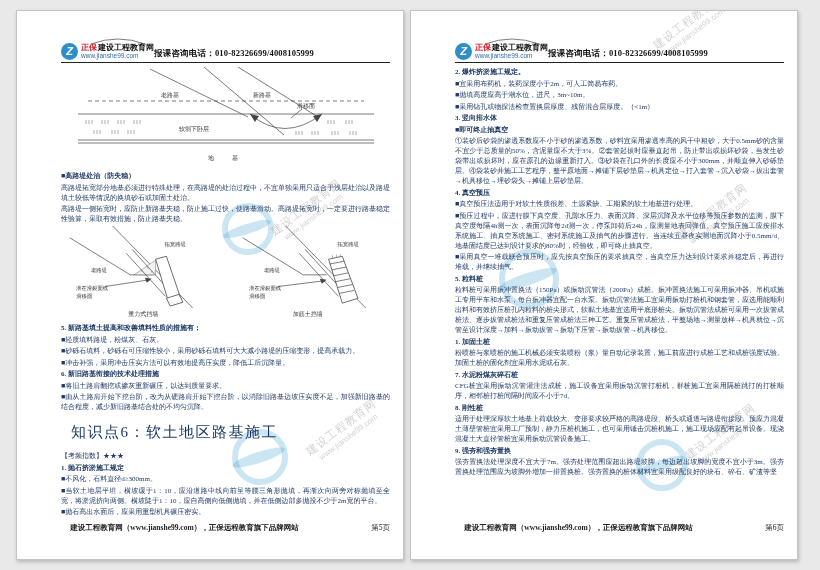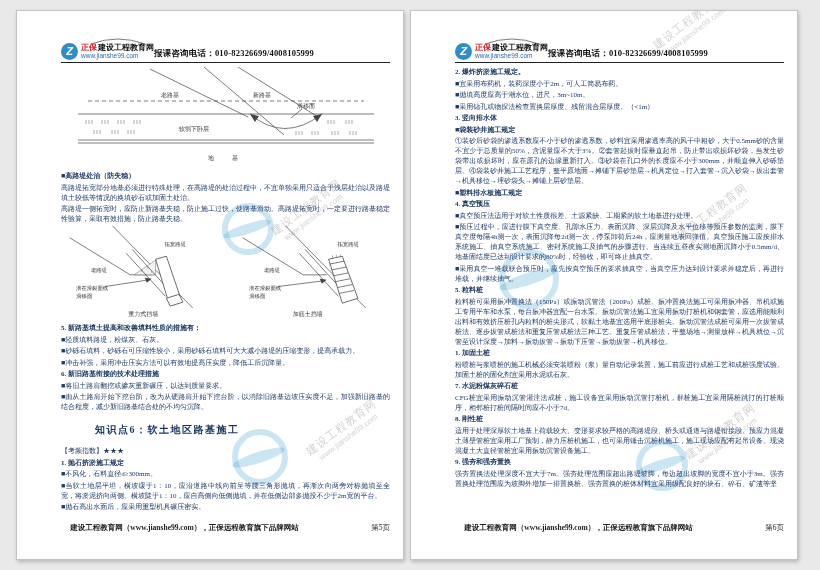--- a/index.html
+++ b/index.html
@@ -29,21 +29,21 @@
   .logo-txt { line-height:1; position:relative; }
   .logo-arc { position:absolute; left:8px; top:-6px; }
   .logo-line1 { font-size:8px; font-weight:bold; color:#111; white-space:nowrap; }
   .logo-line1 .red { color:#d2151e; margin-right:1px; }
   .logo-line2 { font-size:6.5px; color:#2d6da8; font-family:"Liberation Sans",sans-serif; margin-top:1.5px; }
   .phone { font-size:8.5px; font-weight:bold; color:#111; letter-spacing:.2px; white-space:nowrap; }
 
   
   .tx { margin:0 0 1.5px 0; font-size:7px; line-height:10px; color:#1f3a66; text-align:justify; }
   .bold { font-weight:bold; }
-  .kp-heading { font-size:10px; font-weight:bold; color:#16355f; margin:11px 0 9px 34px; letter-spacing:1.5px; }
+  .kp-heading { font-size:15px; font-weight:normal; color:#16355f; margin:11px 0 9px 10px; letter-spacing:1.5px; }
 
   
   .fig1wrap { text-align:center; margin:4px 0 4px 0; }
   .figrow { display:flex; justify-content:space-between; padding:0 4px; margin-top:2px; }
   .figcaps { display:flex; justify-content:space-around; font-size:6px; color:#333; margin:0 0 4px 0; }
   svg { display:block; }
   svg text { font-size:6px; fill:#333; font-family:"DejaVu Sans",sans-serif; }
   svg .lbl-sm { font-size:5.5px; }
   svg line, svg path, svg polyline { stroke:#444; stroke-width:0.7; fill:none; }
   svg .hatch { stroke:#777; stroke-width:0.6; }
@@ -226,23 +226,22 @@
         </div>
         <div class="phone">报课咨询电话：010-82326699/4008105999</div>
       </div>
 
       <div style="height:4px;"></div>
       <p class="tx bold">2. 爆炸挤淤施工规定。</p>
       <p class="tx">■宜采用布药机，装药深度小于2m，可人工简易布药。</p>
       <p class="tx">■抛填高度应高于潮水位，进尺，3m~10m。</p>
       <p class="tx">■采用钻孔或物探法检查置换层厚度、残留混合层厚度。（&lt;1m）</p>
       <p class="tx bold">3. 竖向排水体</p>
-      <p class="tx bold">■袋装砂井施工规定</p>
+      <p class="tx bold">■即可终止抽真空</p>
       <p class="tx">①装砂后砂袋的渗透系数应不小于砂的渗透系数，砂料宜采用渗透率高的风干中粗砂，大于0.5mm砂的含量不宜少于总质量的50%，含泥量应不大于3%。②套管起拔时应垂直起吊，防止带出或损坏砂袋，当发生砂袋带出或损坏时，应在原孔的边缘重新打入。③砂袋在孔口外的长度应不小于300mm，并顺直伸入砂砾垫层。④袋装砂井施工工艺程序，整平原地面→摊铺下层砂垫层→机具定位→打入套管→沉入砂袋→拔出套管→机具移位→埋砂袋头→摊铺上层砂垫层。</p>
-      <p class="tx bold">■塑料排水板施工规定</p>
       <p class="tx bold">4. 真空预压</p>
       <p class="tx">■真空预压法适用于对软土性质很差、土源紧缺、工期紧的软土地基进行处理。</p>
       <p class="tx">■预压过程中，应进行膜下真空度、孔隙水压力、表面沉降、深层沉降及水平位移等预压参数的监测，膜下真空度每隔4h测一次，表面沉降每2d测一次，停泵卸荷后24h，应测量地表回弹值。真空预压施工应按排水系统施工、抽真空系统施工、密封系统施工及抽气的步骤进行。当连续五昼夜实测地面沉降小于0.5mm/d、地基固结度已达到设计要求的80%时，经验收，即可终止抽真空。</p>
       <p class="tx">■采用真空一堆载联合预压时，应先按真空预压的要求抽真空，当真空压力达到设计要求并稳定后，再进行堆载，并继续抽气。</p>
       <p class="tx bold">5. 粒料桩</p>
       <p class="tx">粒料桩可采用振冲置换法（150Pa）或振动沉管法（200Pa）成桩。振冲置换法施工可采用振冲器、吊机或施工专用平车和水泵，每台振冲器宜配一台水泵。振动沉管法施工宜采用振动打桩机和钢套管，应选用能顺利出料和有效挤压桩孔内粒料的桩尖形式，软黏土地基宜选用平底形桩尖。振动沉管法成桩可采用一次拔管成桩法、逐步拔管成桩法和重复压管成桩法三种工艺。重复压管成桩法，平整场地→测量放样→机具就位→沉管至设计深度→加料→振动拔管→振动下压管→振动拔管→机具移位。</p>
       <p class="tx bold">1. 加固土桩</p>
       <p class="tx">粉喷桩与浆喷桩的施工机械必须安装喷粉（浆）量自动记录装置，施工前应进行成桩工艺和成桩强度试验。加固土桩的固化剂宜采用水泥或石灰。</p>
       <p class="tx bold">7. 水泥粉煤灰碎石桩</p>
       <p class="tx">CFG桩宜采用振动沉管灌注法成桩，施工设备宜采用振动沉管打桩机，群桩施工宜采用隔桩跳打的打桩顺序，相邻桩打桩间隔时间应不小于7d。</p>

